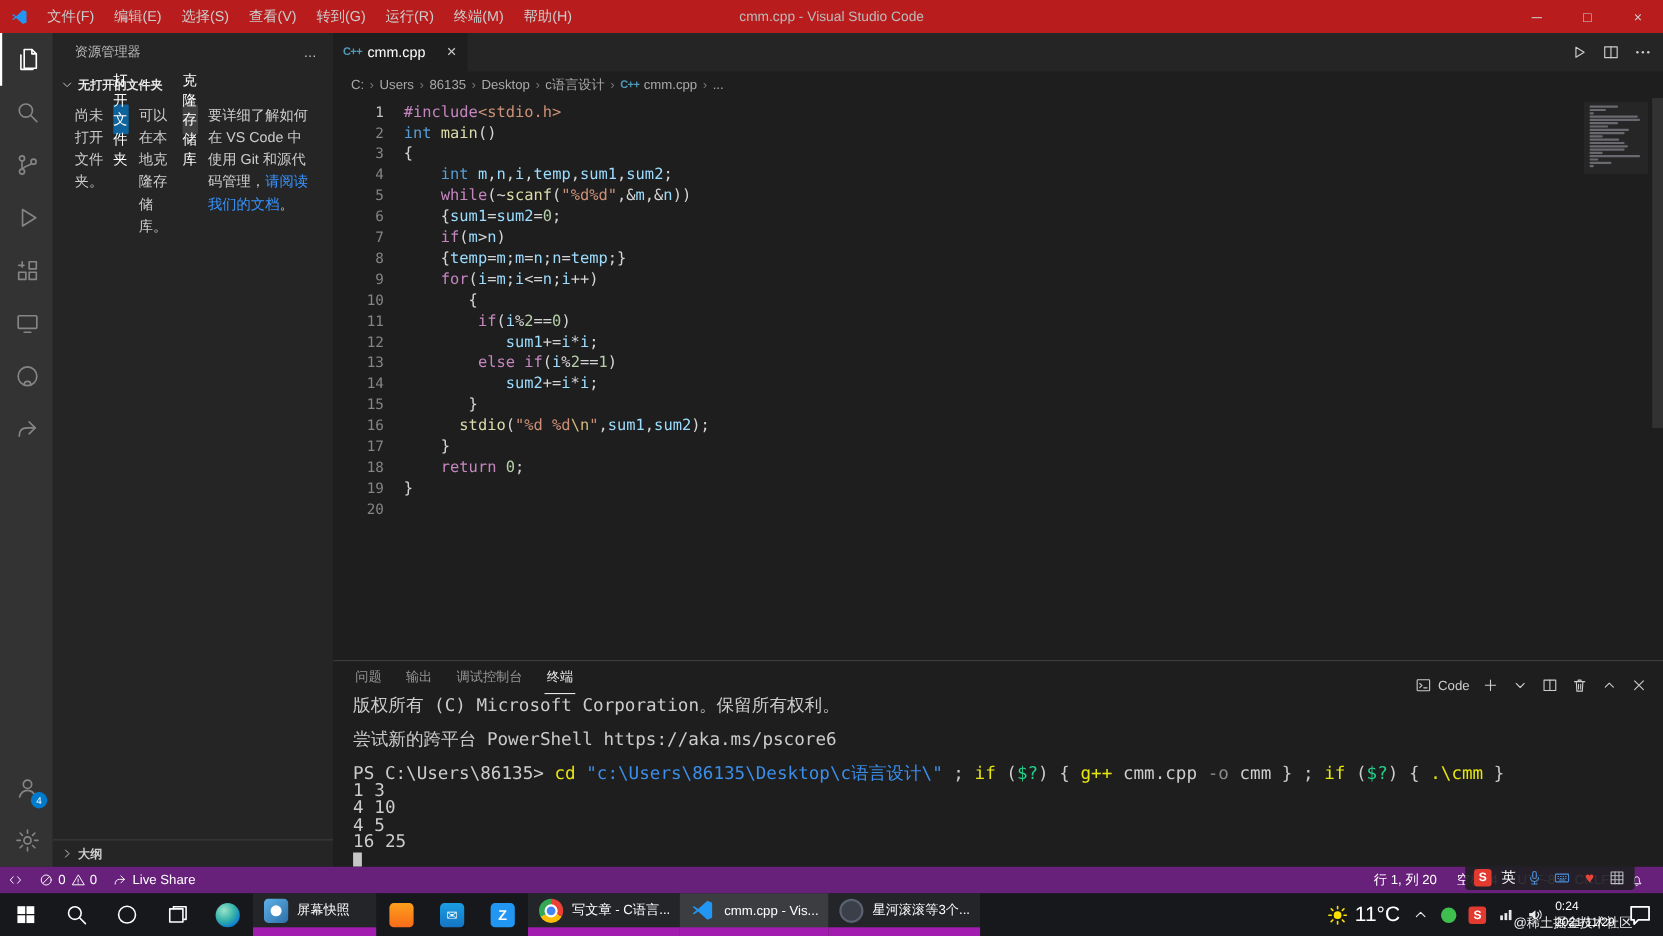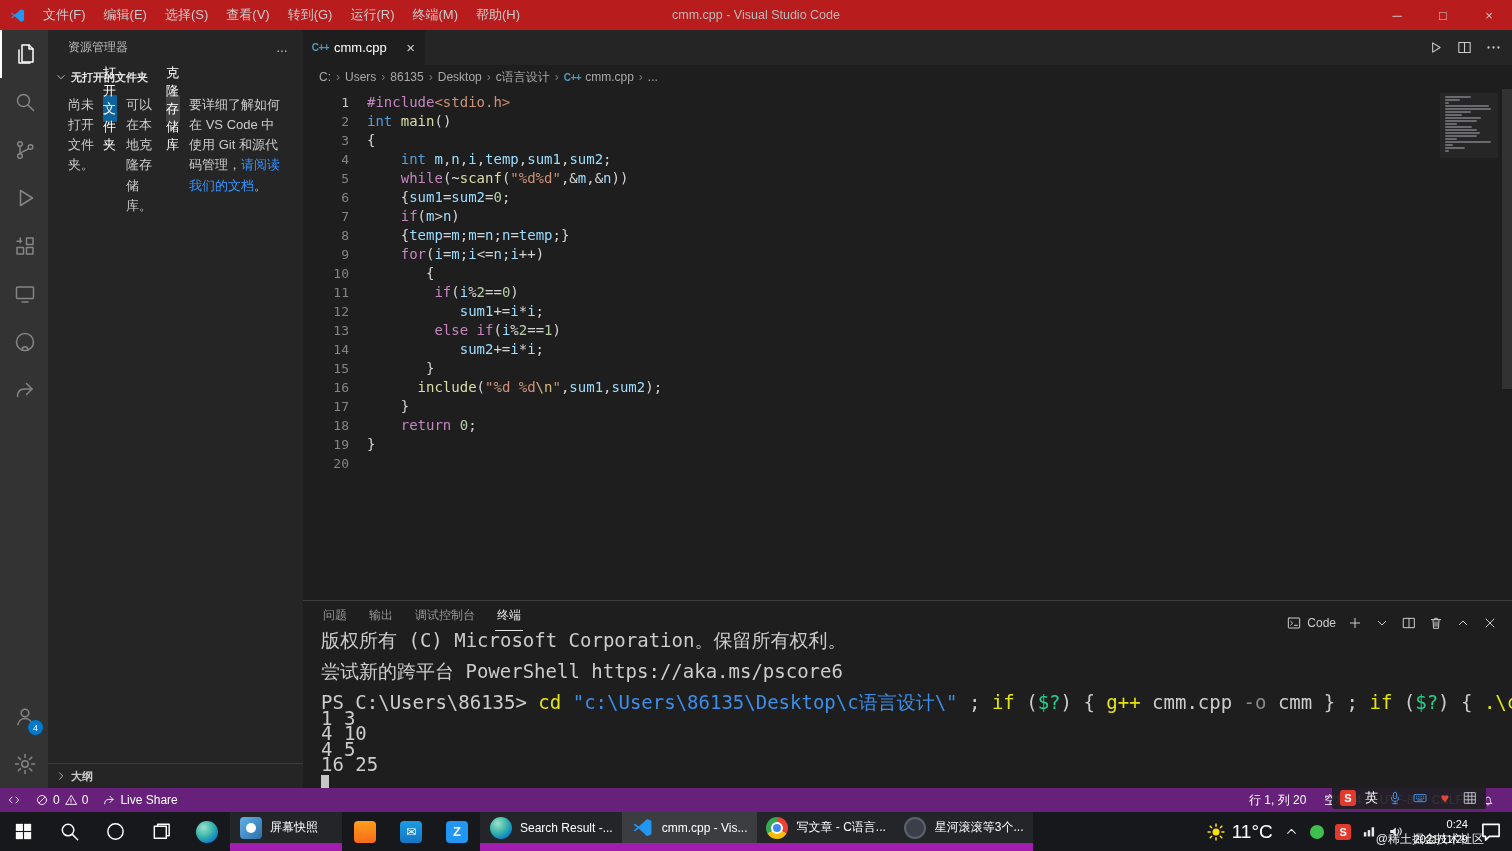--- a/index.html
+++ b/index.html
@@ -70,21 +70,21 @@
 
   
   .panel{flex:0 0 188px;border-top:1px solid #3e3e42;display:flex;flex-direction:column;min-height:0}
   .panel-header{flex:0 0 30px;display:flex;align-items:flex-end;padding:0 14px 0 18px}
   .panel-tabs{display:flex;gap:18px;height:100%;align-items:stretch;font-size:12px;color:#969696}
   .panel-tab{display:flex;align-items:center;border-bottom:1px solid transparent;padding:0 2px;cursor:pointer}
   .panel-tab.active{color:#e7e7e7;border-bottom-color:#e7e7e7}
   .panel-actions{margin-left:auto;display:flex;align-items:center;gap:11px;color:#cccccc;font-size:12px}
   .term-select{display:flex;align-items:center;gap:5px;cursor:pointer}
   .panel-actions .icon{width:16px;height:16px;cursor:pointer}
-  .terminal{flex:1;padding:2px 0 0 18px;font-family:"DejaVu Sans Mono","Liberation Mono",monospace;font-size:19px;overflow:hidden}
+  .terminal{flex:1;padding:2px 0 0 18px;font-family:"DejaVu Sans Mono","Liberation Mono",monospace;font-size:16px;overflow:hidden}
   .term-line{height:15.5px;line-height:15.5px;white-space:pre;color:#cccccc}
   .t-d{color:#cccccc}.t-cmd{color:#e5e510}.t-path{color:#3b8eea}.t-vr{color:#23d18b}.t-prm{color:#8a8a8a}
   .term-cursor{display:inline-block;width:8px;height:13px;background:#c6c6c6;vertical-align:middle}
 
   
   .statusbar{flex:0 0 24px;background:#68217a;color:#ffffff;display:flex;align-items:center;font-size:12px;position:relative;z-index:4}
   .sb-left,.sb-right{display:flex;align-items:center;height:100%}
   .sb-right{margin-left:auto;gap:4px;padding-right:10px}
   .status-item{display:flex;align-items:center;gap:4px;padding:0 7px;height:100%;cursor:pointer;white-space:nowrap}
   .statusbar .icon{width:14px;height:14px}
@@ -95,21 +95,21 @@
   .tb-btn{min-width:46px;padding:0 9px;display:flex;align-items:center;justify-content:center;gap:8px;height:100%;cursor:pointer}
   .tb-btn .icon{width:23px;height:23px;color:#ffffff;flex:0 0 auto}
   .tb-btn.labeled{min-width:112px;max-width:158px;justify-content:flex-start;background:rgba(255,255,255,0.06);border-bottom:8px solid #a21caf}
   .tb-btn.active{background:rgba(255,255,255,0.16)}
   .tb-label{font-size:12px;white-space:nowrap;overflow:hidden;text-overflow:ellipsis}
   .tb-right{margin-left:auto;display:flex;align-items:center;height:100%;gap:10px;padding-right:8px}
   .tb-weather{display:flex;align-items:center;gap:6px;font-size:19px;cursor:pointer}
   .w-icon{width:20px;height:20px}
   .tray{display:flex;align-items:center;gap:9px}
   .tray .icon{width:17px;height:17px;color:#e8e8e8;cursor:pointer}
-  .tb-clock{font-size:11px;text-align:right;line-height:1.3;cursor:pointer}
+  .tb-clock{font-size:11px;text-align:left;line-height:1.3;cursor:pointer}
   .tb-action{width:26px;height:26px;color:#ffffff;cursor:pointer}
 
   
   .edge-ball{width:22px;height:22px;border-radius:50%;background:radial-gradient(circle at 35% 30%,#9be3c9,#35b3a9 45%,#0b79d0 78%)}
   .chrome-ball{width:22px;height:22px;border-radius:50%;background:conic-gradient(#ea4335 0 120deg,#fbbc05 120deg 240deg,#34a853 240deg 360deg);position:relative}
   .chrome-ball::after{content:"";position:absolute;inset:5px;border-radius:50%;background:#4285f4;border:2px solid #ffffff}
   .mail-sq{width:22px;height:22px;border-radius:4px;background:linear-gradient(#1b9de2,#1574c4);color:#fff;font-size:12px;display:flex;align-items:center;justify-content:center}
   .shot-ico{width:22px;height:22px;border-radius:4px;background:linear-gradient(135deg,#5fb2e8,#2d6fa8);position:relative}
   .shot-ico::after{content:"";position:absolute;inset:6px;border-radius:50%;background:#ffffff}
   .sq-orange{width:22px;height:22px;border-radius:4px;background:linear-gradient(#ff9f1a,#f76b1c)}
@@ -407,21 +407,21 @@
             <div class="code-line">
               <span class="ln">14</span>
               <span class="code-text"><span class="tok-pl">           </span><span class="tok-v">sum2</span><span class="tok-pl">+=</span><span class="tok-v">i</span><span class="tok-pl">*</span><span class="tok-v">i</span><span class="tok-pl">;</span></span>
             </div>
             <div class="code-line">
               <span class="ln">15</span>
               <span class="code-text"><span class="tok-pl">       }</span></span>
             </div>
             <div class="code-line">
               <span class="ln">16</span>
-              <span class="code-text"><span class="tok-pl">      </span><span class="tok-fn">include</span><span class="tok-pl">(</span><span class="tok-str">"%d %d</span><span class="tok-esc">\n</span><span class="tok-str">"</span><span class="tok-pl">,</span><span class="tok-v">sum1</span><span class="tok-pl">,</span><span class="tok-v">sum2</span><span class="tok-pl">);</span></span>
+              <span class="code-text"><span class="tok-pl">      </span><span class="tok-fn">stdio</span><span class="tok-pl">(</span><span class="tok-str">"%d %d</span><span class="tok-esc">\n</span><span class="tok-str">"</span><span class="tok-pl">,</span><span class="tok-v">sum1</span><span class="tok-pl">,</span><span class="tok-v">sum2</span><span class="tok-pl">);</span></span>
             </div>
             <div class="code-line">
               <span class="ln">17</span>
               <span class="code-text"><span class="tok-pl">    }</span></span>
             </div>
             <div class="code-line">
               <span class="ln">18</span>
               <span class="code-text"><span class="tok-pl">    </span><span class="tok-ctrl">return</span><span class="tok-pl"> </span><span class="tok-num">0</span><span class="tok-pl">;</span></span>
             </div>
             <div class="code-line">
@@ -634,37 +634,31 @@
             <span class="mail-sq">✉</span>
           </span>
         </div>
         <div class="tb-btn">
           <span class="icon">
             <span class="sq-blue">Z</span>
           </span>
         </div>
         <div class="tb-btn labeled">
           <span class="icon">
-            <span class="edge-ball"></span>
-          </span>
-          <span class="tb-label">Search Result -...</span>
+            <span class="chrome-ball"></span>
+          </span>
+          <span class="tb-label">写文章 - C语言...</span>
         </div>
         <div class="tb-btn labeled active">
           <span class="icon">
             <svg viewBox="0 0 24 24">
               <path fill="#2196f3" d="M16.8 3L8 10.9 4.3 8.1 2.7 9l3.9 3-3.9 3 1.6.9L8 13.1l8.8 7.9 4.5-1.9V4.9L16.8 3z"></path>
             </svg>
           </span>
           <span class="tb-label">cmm.cpp - Vis...</span>
-        </div>
-        <div class="tb-btn labeled">
-          <span class="icon">
-            <span class="chrome-ball"></span>
-          </span>
-          <span class="tb-label">写文章 - C语言...</span>
         </div>
         <div class="tb-btn labeled">
           <span class="icon">
             <span class="ball-dark"></span>
           </span>
           <span class="tb-label">星河滚滚等3个...</span>
         </div>
       </div>
     <div class="tb-right">
       <div class="tb-weather">

